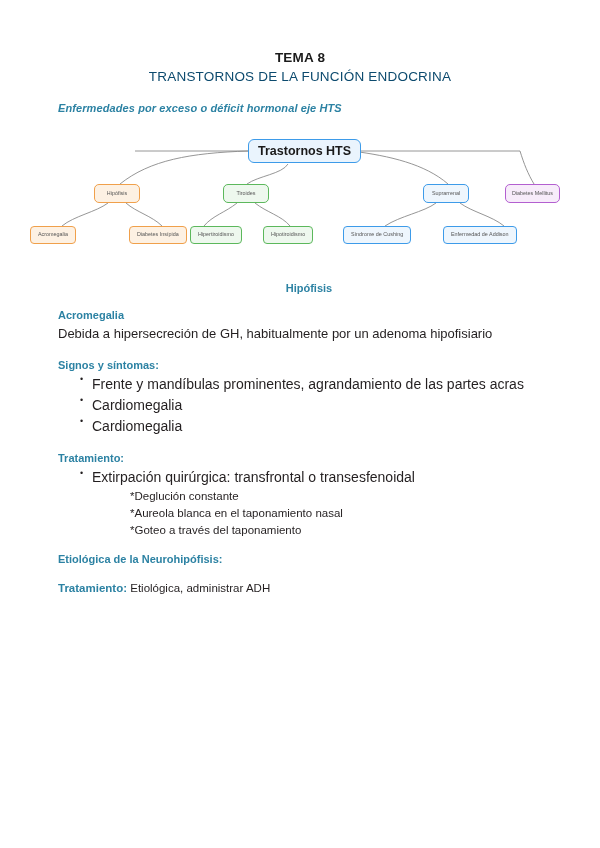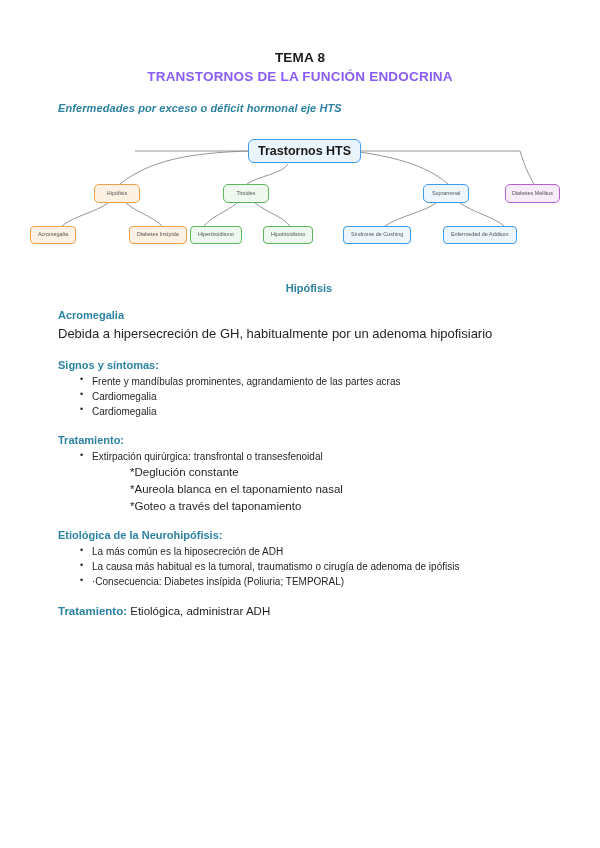--- a/index.html
+++ b/index.html
@@ -31,22 +31,22 @@
   }
   .tema {
     font-size: 13.5px;
     font-weight: bold;
     color: #1b1b1b;
     letter-spacing: 0.2px;
     line-height: 1.25;
   }
   .main-title {
     font-size: 13.5px;
-    font-weight: bold;
-    color: #8b5cf6;
+    font-weight: normal;
+    color: #0c4a6e;
     letter-spacing: 0.2px;
     line-height: 1.45;
   }
   .subtitle {
     margin: 16px 0 0 58px;
     font-size: 11px;
     font-weight: bold;
     font-style: italic;
     color: #2c82a3;
     text-align: left;
@@ -133,21 +133,21 @@
     color: #231f20;
     line-height: 1.45;
     margin-top: 2px;
   }
   ul.bullets {
     list-style: none;
     margin: 2px 0 0 0;
     padding: 0 0 0 22px;
   }
   ul.bullets > li {
-    font-size: 10px;
+    font-size: 14px;
     line-height: 1.5;
     color: #231f20;
     position: relative;
     padding-left: 12px;
   }
   ul.bullets > li::before {
     content: "\2022";
     position: absolute;
     left: 0;
     top: -0.5px;
@@ -250,24 +250,19 @@
       <li>Extirpación quirúrgica: transfrontal o transesfenoidal</li>
     </ul>
 
     <ul class="subnotes">
       <li>*Deglución constante</li>
       <li>*Aureola blanca en el taponamiento nasal</li>
       <li>*Goteo a través del taponamiento</li>
     </ul>
 
     <div class="h-teal">Etiológica de la Neurohipófisis:</div>
-    <ul class="bullets">
-      <li>La más común es la hiposecreción de ADH</li>
-      <li>La causa más habitual es la tumoral, traumatismo o cirugía de adenoma de ipófisis</li>
-      <li>·Consecuencia: Diabetes insípida (Poliuria; TEMPORAL)</li>
-    </ul>
 
     <div class="inline-line">
       <span class="lbl">Tratamiento:</span><span class="val"> Etiológica, administrar ADH</span>
     </div>
 
   </div>
 </div>
 
 </body></html>

